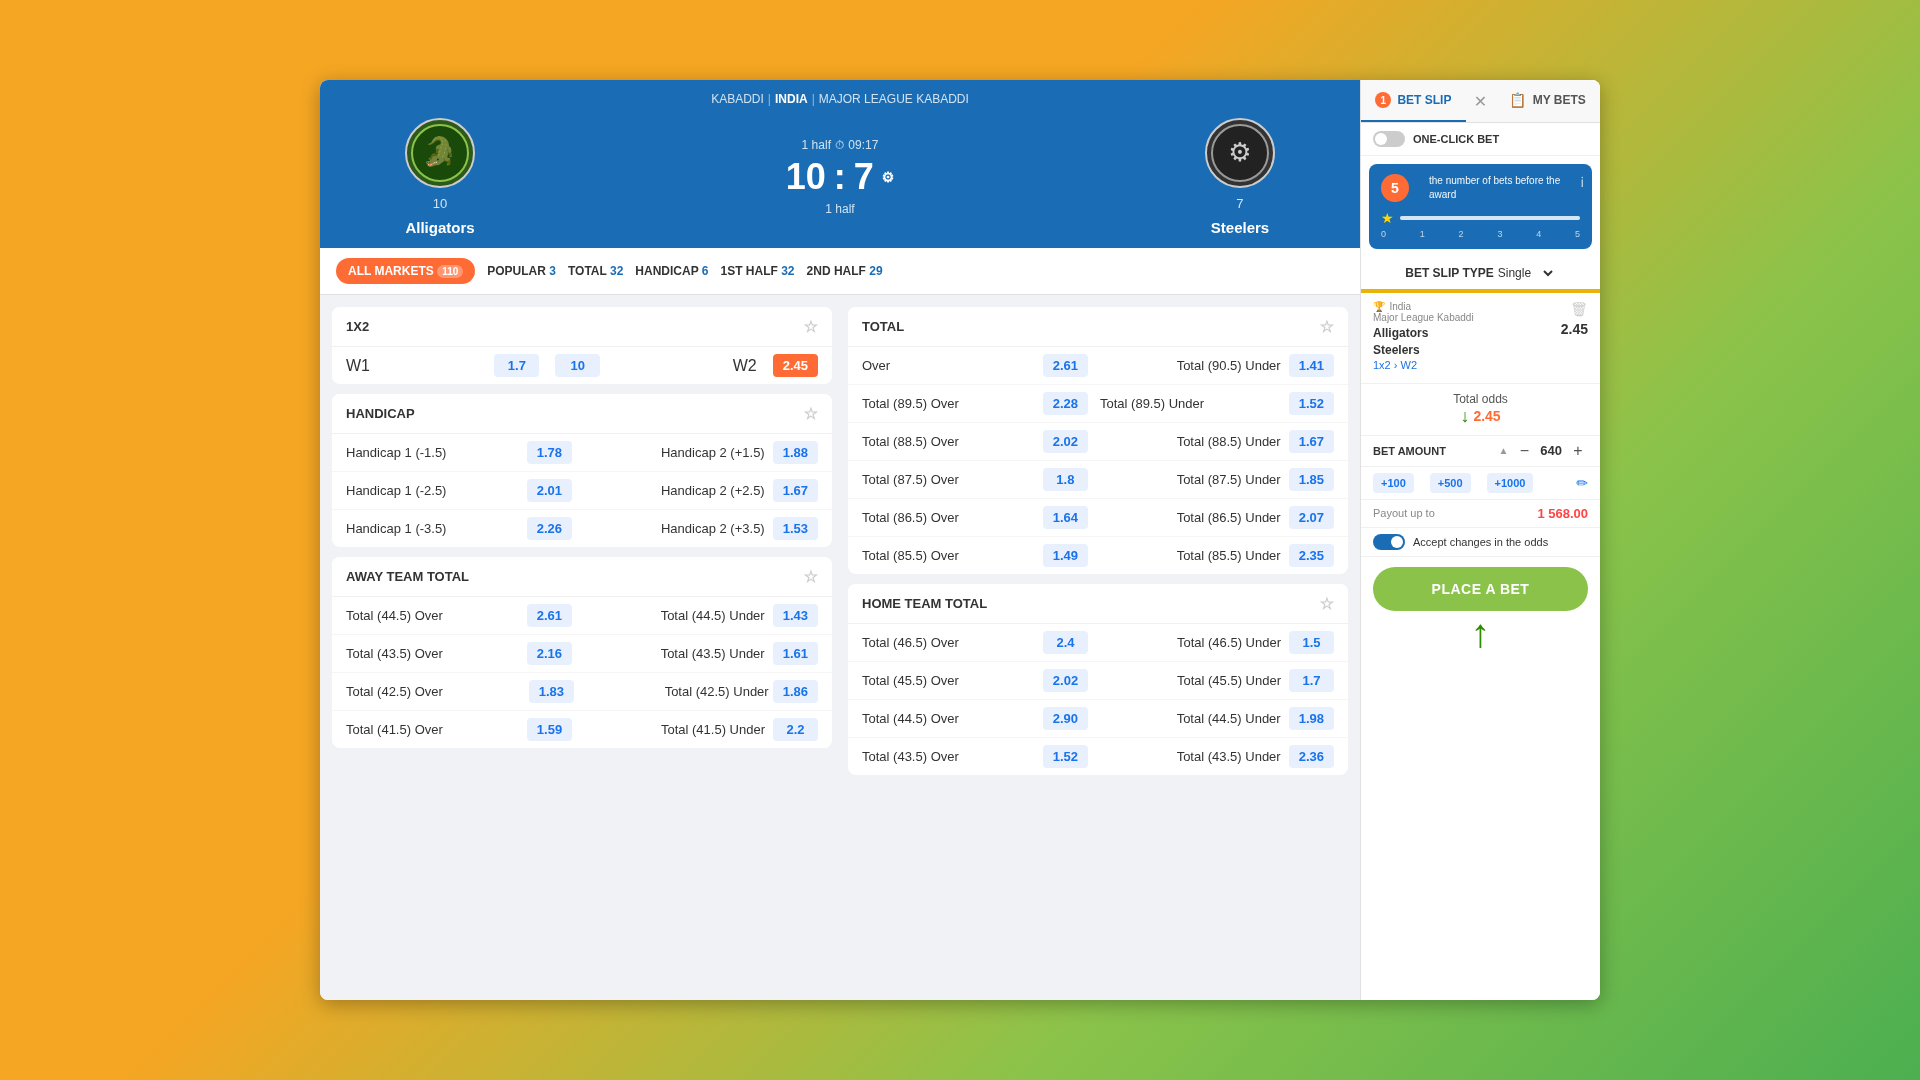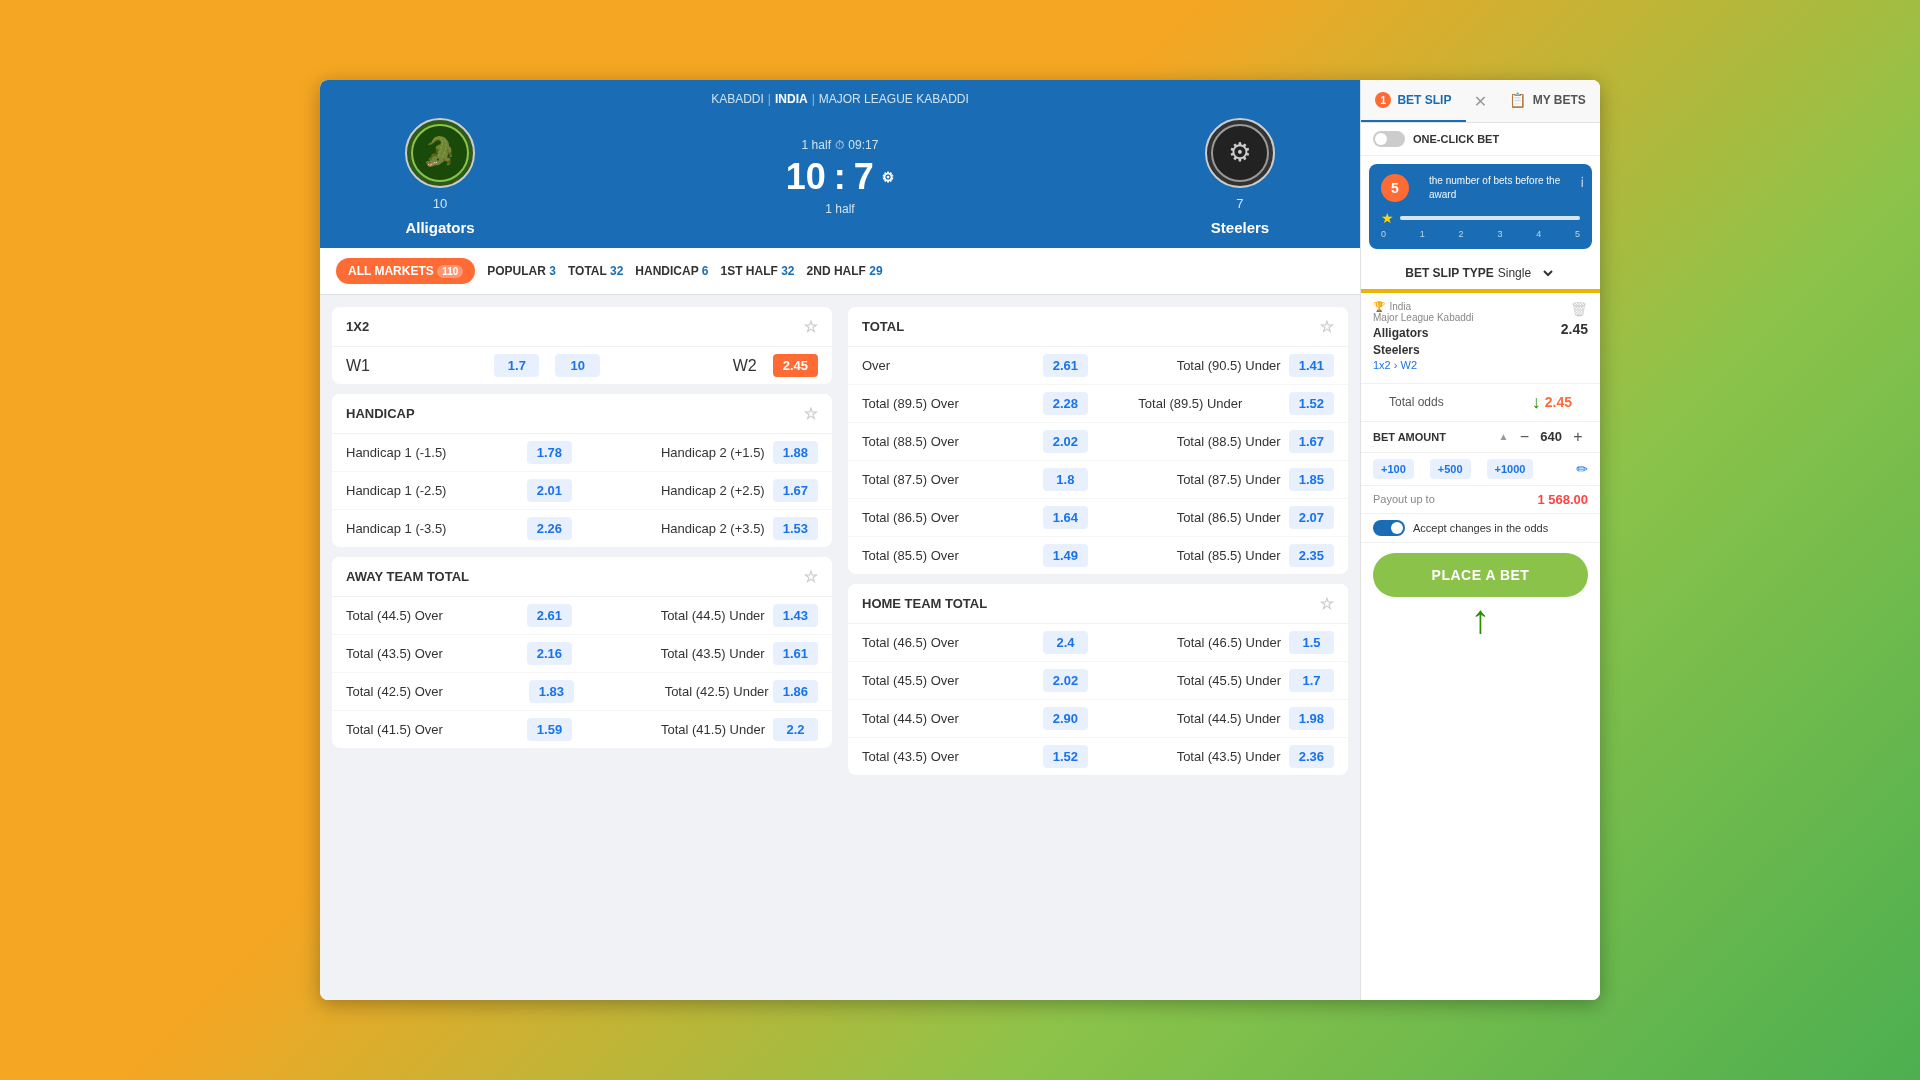--- a/index.html
+++ b/index.html
@@ -416,24 +416,25 @@
       border: none;
       cursor: pointer;
       color: #ccc;
       font-size: 14px;
     }
     
     .total-odds-row {
       display: flex;
       justify-content: space-between;
       align-items: center;
-      padding: 8px 28px;
+      padding: 8px 8px;
       border-bottom: 1px solid #f0f0f0;
       font-size: 12px;
       color: #555;
+      flex-direction: column;
     }
     .total-odds-value {
       color: #ff6b35;
       font-weight: bold;
       font-size: 14px;
       display: flex;
       align-items: center;
       gap: 4px;
     }
     
@@ -722,21 +723,21 @@
           </div>
           <div class="market-row" style="position:relative;">
             <span class="market-name">Over</span>
             <button class="odds-btn">2.61</button>
             <span class="market-name" style="text-align:right; margin-right:8px; margin-left:12px;">Total (90.5) Under</span>
             <button class="odds-btn">1.41</button>
           </div>
           <div class="market-row">
             <span class="market-name">Total (89.5) Over</span>
             <button class="odds-btn">2.28</button>
-            <span class="market-name" style="text-align:center; margin-right:8px; margin-left:12px;">Total (89.5) Under</span>
+            <span class="market-name" style="text-align:left; margin-right:8px; margin-left:12px;">Total (89.5) Under</span>
             <button class="odds-btn">1.52</button>
           </div>
           <div class="market-row">
             <span class="market-name">Total (88.5) Over</span>
             <button class="odds-btn">2.02</button>
             <span class="market-name" style="text-align:right; margin-right:8px; margin-left:12px;">Total (88.5) Under</span>
             <button class="odds-btn">1.67</button>
           </div>
           <div class="market-row">
             <span class="market-name">Total (87.5) Over</span>

